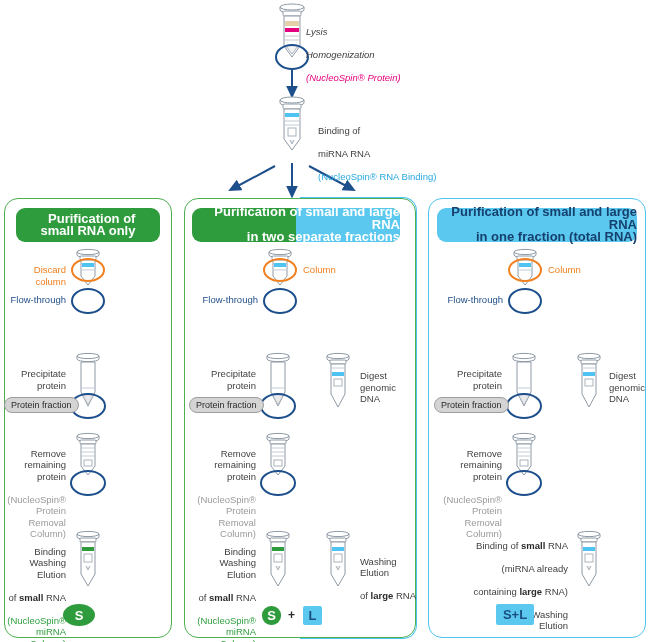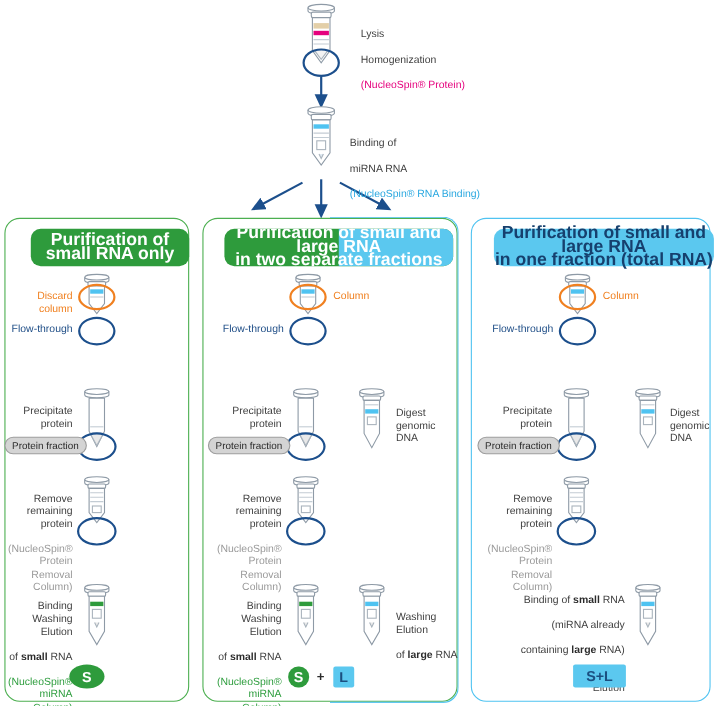--- a/index.html
+++ b/index.html
@@ -26,23 +26,22 @@
   .p2{left:184px;top:198px;width:232px;height:440px;border:1.6px solid #4caf50;}
   .p2 .half-blue{
     position:absolute;left:50%;top:-1.6px;width:calc(50% + 1.6px);height:calc(100% + 3.2px);
     border:1.6px solid #4fc3f1;border-left:none;
     border-radius:0 14px 14px 0;box-sizing:border-box;pointer-events:none;
   }
   .p3{left:428px;top:198px;width:218px;height:440px;border:1.6px solid #4fc3f1;}
 
   .hdr{
     position:absolute;border-radius:9px;display:flex;align-items:center;justify-content:center;
-    text-align:center;font-size:16px;font-weight:bold;line-height:12.5px;white-space:pre-line;
+    text-align:right;font-size:13px;font-weight:bold;line-height:12.5px;white-space:pre-line;
     box-sizing:border-box;
-    margin-left:12px;
   }
   .hdr-green{background:#2e9b3c;color:#ffffff;}
   .hdr-blue{background:#5bc8ef;color:#16406e;}
   .hdr-split{overflow:hidden;background:#2e9b3c;color:#fff;}
   .hdr-split .bluebg{position:absolute;left:50%;top:0;width:50%;height:100%;background:#5bc8ef;}
   .hdr-split .lbl{position:relative;z-index:2;width:100%;}
 
   
   .tube{position:absolute;}
   .tube svg{display:block;overflow:visible;}
@@ -118,21 +117,21 @@
       <rect x="11" y="9" width="18" height="5" rx="1.5" fill="#fff"></rect>
       <path d="M12,14 v30 l8,11 l8,-11 v-30 z" fill="#fff"></path>
       <rect x="13" y="19" width="14" height="5" fill="#e3cfa8" stroke="none"></rect>
       <rect x="13" y="26" width="14" height="4" fill="#e5007d" stroke="none"></rect>
       <path d="M13,34 h14 M13,38 h14" stroke="#c3ccd4"></path>
       <path d="M14,44 l6,8 l6,-8" fill="#f3f3f3" stroke="#aab4bd"></path>
     </g>
   </svg>
 </div>
 <div class="circ circ-navy" style="left:275px;top:44px;width:34px;height:26px;"></div>
-<div class="abs txt l" style="left:328px;top:14px;">
+<div class="abs txt l" style="left:306px;top:14px;font-style:italic;">
   <span>Lysis</span><br>
   <span>Homogenization</span><br>
   <span class="pink-t">(NucleoSpin® Protein)</span>
 </div>
 
 <div class="tube abs" style="left:272px;top:95px;">
   <svg width="40" height="68" viewBox="0 0 40 68">
     <g fill="none" stroke="#8e9aa6" stroke-width="1">
       <ellipse cx="20" cy="5" rx="12" ry="3" fill="#fff"></ellipse>
       <path d="M8,5 v3 a12,3 0 0 0 24,0 v-3"></path>
@@ -448,13 +447,13 @@
 </div>
 <div class="abs txt r" style="left:440px;top:528px;width:128px;">
   <span><span>Binding of </span><b>small</b><span> RNA</span></span><br>
   <span>(miRNA already</span><br>
   <span><span>containing </span><b>large</b><span> RNA)</span></span><br>
   <span>Washing
 Elution</span><br>
   
 </div>
 
-<div class="badge-sq badge-b" style="left:521px;top:604px;width:48px;height:21px;">S+L</div>
+<div class="badge-sq badge-b" style="left:496px;top:604px;width:38px;height:21px;">S+L</div>
 
 </body></html>

